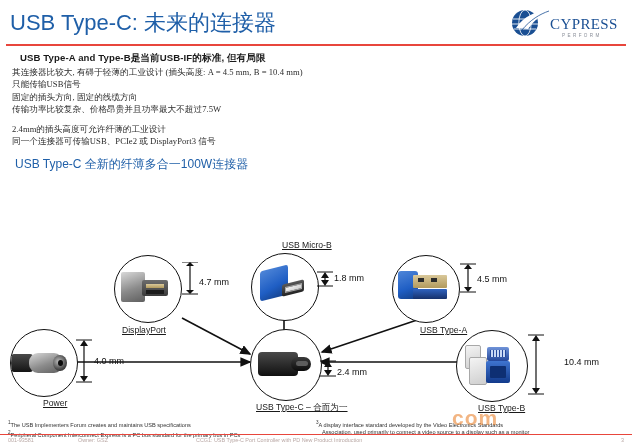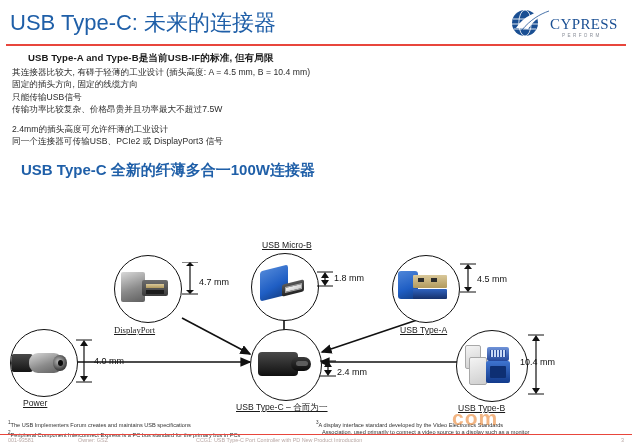--- a/index.html
+++ b/index.html
@@ -20,41 +20,42 @@
 
   .title-rule{
     position:absolute;left:6px;right:6px;top:44px;height:2px;
     background:#E8463C;
   }
 
   
   .body-block{position:absolute;left:12px;top:51px;width:430px;}
   .hd{
     font-size:9.6px;font-weight:bold;color:#1a1a1a;
-    margin:0 0 2px 16px;line-height:13px;letter-spacing:0.1px;
+    margin:0 0 2px 8px;line-height:13px;letter-spacing:0.1px;
   }
   .ln{
     font-size:8.6px;color:#2b2b2b;line-height:12.4px;margin:0;
     letter-spacing:0.05px;
+    font-family:Liberation Serif, serif;
   }
   .gap{height:7px;}
   .sub-hd{
-    font-size:15px;font-weight:bold;color:#1F5FA8;
-    line-height:14px;margin:9px;
+    font-size:12px;font-weight:normal;color:#1F5FA8;
+    line-height:14px;margin:3px;
   }
   sup{font-size:6.4px;vertical-align:super;}
 
   
   .diagram{position:absolute;left:0;top:245px;width:632px;height:172px;}
   .node{position:absolute;border-radius:50%;border:1.6px solid #111;
         background:#fff;overflow:hidden;}
   .node .art{position:absolute;inset:0;}
   .node-label{
     position:absolute;font-size:8.6px;color:#1a1a1a;white-space:nowrap;
-    text-decoration:underline;text-underline-offset:1px;
+    text-decoration:underline;text-underline-offset:1px;margin-left:20px;
   }
   .dim{
     position:absolute;font-size:9px;color:#111;white-space:nowrap;
   }
   svg.links{position:absolute;inset:0;width:632px;height:172px;}
 
   
   .blk{position:absolute;background:#2e2e2e;border-radius:2px;}
   .gry{position:absolute;background:linear-gradient(160deg,#d9d9d9,#8b8b8b 55%,#5e5e5e);}
   .blu{position:absolute;background:linear-gradient(160deg,#4f86d8,#1f5ec4 60%,#143f86);}
@@ -103,22 +104,22 @@
       <text x="58" y="29" font-family="'Liberation Sans',sans-serif" font-size="4.6" letter-spacing="2.4" fill="#8a8f99">PERFORM</text>
     </svg>
   </div>
 
   <div class="title-rule"></div>
 
   <div class="body-block">
 
     <p class="hd">USB Type-A and Type-B是当前USB-IF的标准, 但有局限</p>
     <p class="ln">其连接器比较大, 有碍于轻薄的工业设计 (插头高度: A = 4.5 mm, B = 10.4 mm)</p>
+    <p class="ln">只能传输USB信号</p>
     <p class="ln">固定的插头方向, 固定的线缆方向</p>
-    <p class="ln">只能传输USB信号</p>
     <p class="ln">传输功率比较复杂、价格昂贵并且功率最大不超过7.5W</p>
 
     <div class="gap"></div>
 
     <p class="ln">2.4mm的插头高度可允许纤薄的工业设计</p>
     <p class="ln">同一个连接器可传输USB、PCIe2 或 DisplayPort3 信号</p>
 
     <div class="gap"></div>
 
     <p class="sub-hd">USB Type-C 全新的纤薄多合一100W连接器</p>
@@ -154,21 +155,21 @@
       </div>
     </div>
     <div class="dim" style="left:199px;top:32px;">4.7 mm</div>
     <svg style="position:absolute;left:182px;top:17px;" width="16" height="34">
       <line x1="8" y1="2" x2="8" y2="30" stroke="#111" stroke-width="1.2"></line>
       <path d="M4,4 L8,0 L12,4" fill="#111"></path>
         <path d="M4,28 L8,32 L12,28" fill="#111"></path>
       <line x1="0" y1="0" x2="16" y2="0" stroke="#111" stroke-width="1"></line>
       <line x1="0" y1="32" x2="16" y2="32" stroke="#111" stroke-width="1"></line>
     </svg>
-    <div class="node-label" style="left:114px;top:80px;font-family:Liberation Serif, serif;">DisplayPort</div>
+    <div class="node-label" style="left:102px;top:80px;">DisplayPort</div>
 
     <div class="node" style="left:251px;top:8px;width:66px;height:66px;">
       <div class="art">
         <div class="blu" style="left:8px;top:14px;width:28px;height:30px;border-radius:3px;
              transform:skewY(-14deg);"></div>
         <div style="position:absolute;left:30px;top:28px;width:22px;height:12px;
              background:linear-gradient(180deg,#5a5a5a,#232323);border-radius:2px;transform:skewY(-14deg);"></div>
         <div class="wht" style="left:33px;top:31px;width:15px;height:4px;transform:skewY(-14deg);"></div>
       </div>
     </div>
@@ -250,21 +251,21 @@
              background:linear-gradient(180deg,#6f93d8,#24479b);border-radius:2px;"></div>
         <div style="position:absolute;left:33px;top:19px;width:16px;height:7px;background:#c9d8f5;"></div>
         <div style="position:absolute;left:33px;top:19px;width:16px;height:7px;
              background:repeating-linear-gradient(90deg,#24479b 0 1px,transparent 1px 3px);"></div>
         <div style="position:absolute;left:29px;top:30px;width:24px;height:22px;
              background:linear-gradient(180deg,#3f74d0,#123a8b);border-radius:2px;"></div>
         <div style="position:absolute;left:33px;top:35px;width:16px;height:12px;
              background:#0e2f73;border-radius:1px;"></div>
       </div>
     </div>
-    <div class="dim" style="left:520px;top:112px;">10.4 mm</div>
+    <div class="dim" style="left:564px;top:112px;">10.4 mm</div>
     <svg style="position:absolute;left:528px;top:88px;" width="16" height="64">
       <line x1="8" y1="5" x2="8" y2="58" stroke="#111" stroke-width="1.2"></line>
       <path d="M4,8 L8,2 L12,8" fill="#111"></path>
         <path d="M4,55 L8,61 L12,55" fill="#111"></path>
       <line x1="0" y1="2" x2="16" y2="2" stroke="#111" stroke-width="1"></line>
       <line x1="0" y1="61" x2="16" y2="61" stroke="#111" stroke-width="1"></line>
     </svg>
     <div class="node-label" style="left:458px;top:158px;">USB Type-B</div>
   </div>
 

